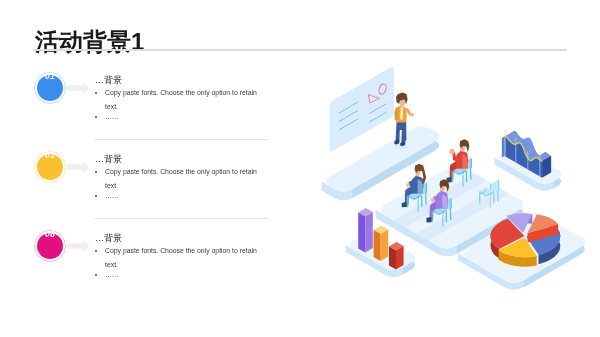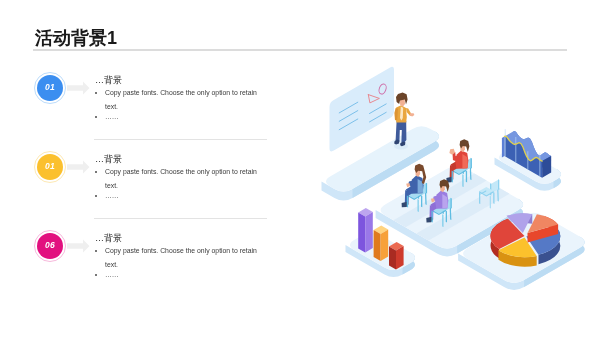--- a/index.html
+++ b/index.html
@@ -1,23 +1,23 @@
 <!DOCTYPE html>
 <html><head>
 <meta charset="utf-8">
 <style>
   html,body{margin:0;padding:0;}
   body{width:600px;height:337px;background:#fff;font-family:"Liberation Sans",sans-serif;overflow:hidden;}
   .slide{position:relative;width:600px;height:337px;background:#fff;}
-  .title{position:absolute;left:35px;top:26px;font-size:18px;font-weight:bold;color:#1a1a1a;text-align:center;}
+  .title{position:absolute;left:35px;top:26px;font-size:24px;font-weight:bold;color:#1a1a1a;text-align:center;}
   .title-rule{position:absolute;left:33px;top:49px;width:534px;height:2px;background:#dcdcdc;}
 
   .row{position:absolute;left:0;width:290px;}
   .badge{position:absolute;width:32px;height:32px;border-radius:50%;box-sizing:border-box;
-         display:flex;align-items:center;justify-content:center;}
+         display:flex;justify-content:center;}
   .badge .ring{position:absolute;left:0;top:0;width:32px;height:32px;border-radius:50%;box-sizing:border-box;border:1.6px solid;}
   .badge .disc{position:absolute;left:3px;top:3px;width:26px;height:26px;border-radius:50%;}
   .badge .num{position:relative;color:#fff;font-size:8.5px;font-style:italic;font-weight:bold;letter-spacing:0.2px;top:-1px;}
 
   .arrow{position:absolute;}
   .head{position:absolute;left:95px;font-size:9px;font-weight:normal;color:#242424;}
   .bullet{position:absolute;left:95px;width:2.2px;height:2.2px;background:#4a4a4a;border-radius:50%;}
   .btxt{position:absolute;left:105px;font-size:6.85px;color:#3a3a3a;line-height:14px;width:152px;}
   .sep{position:absolute;left:94px;width:173px;height:1px;background:#e3e3e3;}
   .illus{position:absolute;left:315px;top:60px;}

